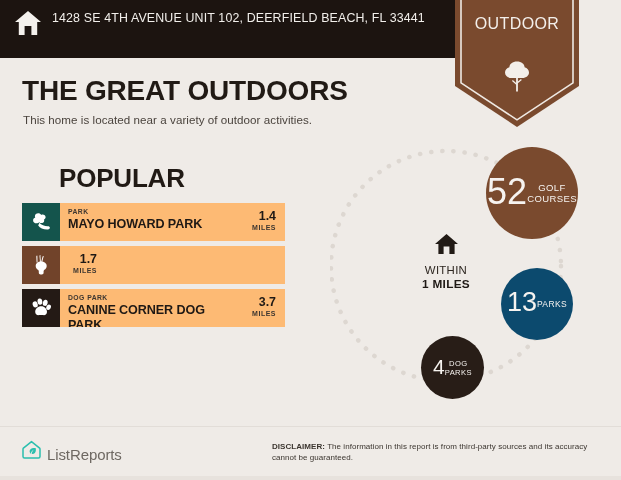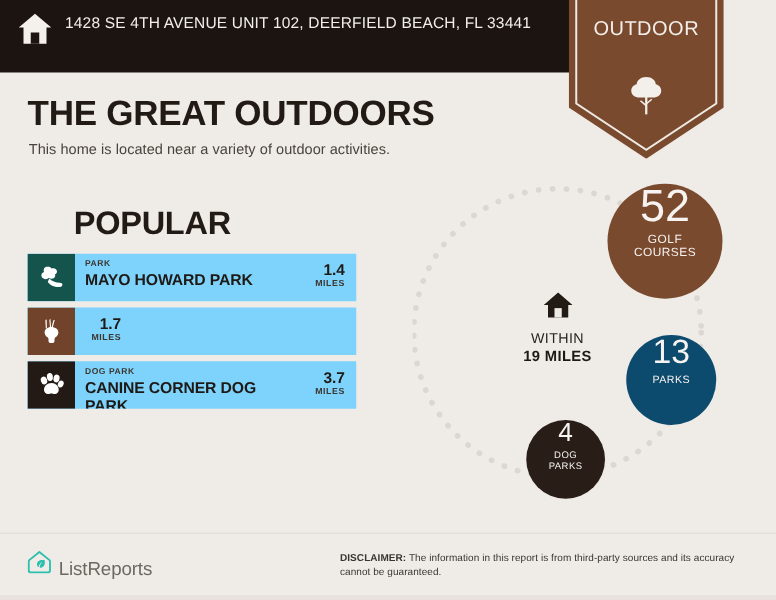--- a/index.html
+++ b/index.html
@@ -104,21 +104,21 @@
   }
 
   .cards {
     position: absolute;
     left: 22px; top: 203px;
     width: 263px;
   }
   .card {
     position: relative;
     height: 38px;
-    background: #7dd3fc;
+    background: #fdba74;
     margin-bottom: 5px;
     display: flex;
     align-items: stretch;
     overflow: hidden;
   }
   .card-icon {
     flex: 0 0 38px;
     width: 38px;
     display: flex;
     align-items: center;
@@ -166,23 +166,23 @@
   }
 
   
   .info { position: absolute; left: 330px; top: 135px; width: 280px; height: 290px; }
   .dotted-ring { position: absolute; left: 0; top: 0; }
 
   .bubble {
     position: absolute;
     border-radius: 50%;
     display: flex;
-    flex-direction: column;
+    flex-direction: row;
     align-items: center;
-    justify-content: flex-start;
+    justify-content: center;
     color: #f6f3f0;
     text-align: center;
   }
   .bubble .num { font-weight: 300; line-height: 1; }
   .bubble .lbl { font-weight: 400; letter-spacing: 0.4px; }
 
   .bubble-golf {
     left: 156px; top: 12px;
     width: 92px; height: 92px;
     background: #7a4a2e;
@@ -358,21 +358,21 @@
     </svg>
 
     <div class="center-mark">
       <div class="house">
         <svg width="25" height="22" viewBox="0 0 25 22" aria-hidden="true">
           <path d="M12.5 1 L24 11 L20.6 11 L20.6 21 L4.4 21 L4.4 11 L1 11 Z" fill="#211a15"></path>
           <rect x="9.6" y="13.5" width="5.8" height="7.5" fill="#efebe7"></rect>
         </svg>
       </div>
       <div class="center-lbl1">WITHIN</div>
-      <div class="center-lbl2">19 MILES</div>
+      <div class="center-lbl2">1 MILES</div>
     </div>
 
     <div class="bubble bubble-golf">
       <div class="num">52</div>
       <div class="lbl">
         <div>GOLF</div>
         <div>COURSES</div>
       </div>
     </div>
 

